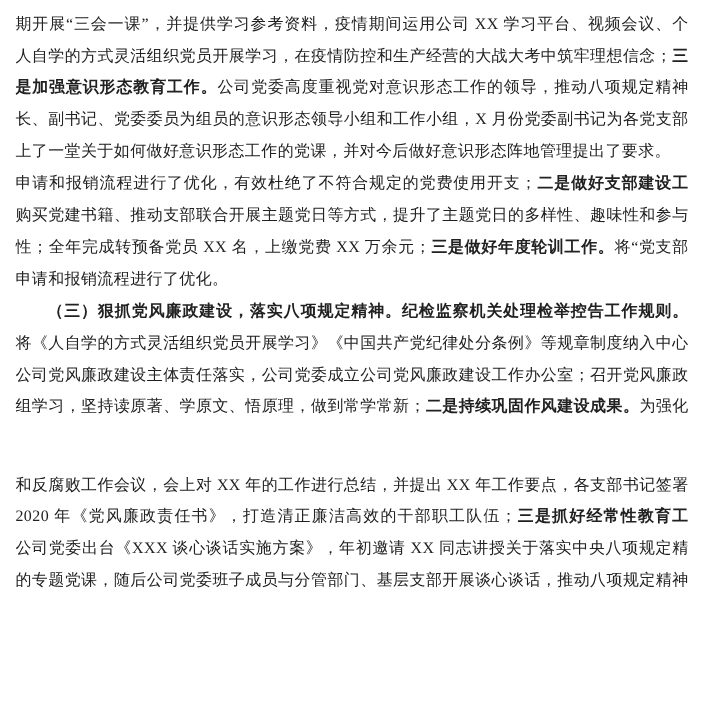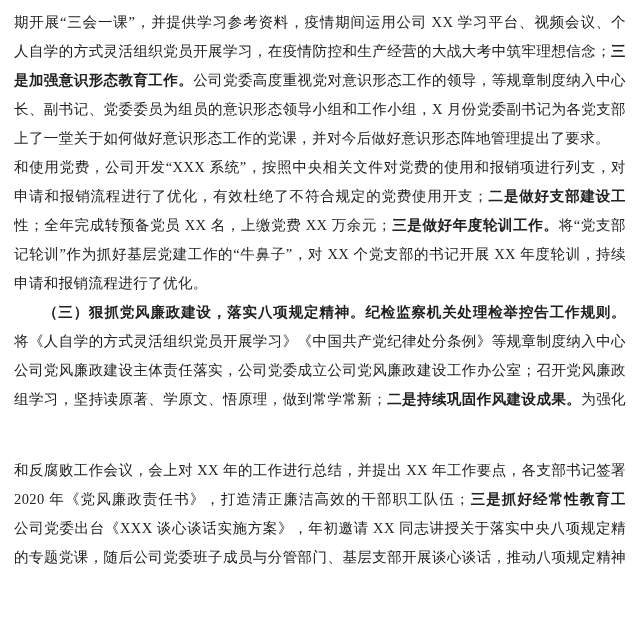--- a/index.html
+++ b/index.html
@@ -33,29 +33,28 @@
   .page-break { height: 42px; }
 </style>
 </head>
 <body>
 
 <div class="page">
   <div id="doc-body" style="color: rgb(33, 33, 33);">
       <div class="para">
         <div class="line"><span class="run">期开展“三会一课”，并提供学习参考资料，疫情期间运用公司 XX 学习平台、视频会议、个</span></div>
         <div class="line"><span class="run">人自学的方式灵活组织党员开展学习，在疫情防控和生产经营的大战大考中筑牢理想信念；</span><span class="run bold">三</span></div>
-        <div class="line"><span class="run bold">是加强意识形态教育工作。</span><span class="run">公司党委高度重视党对意识形态工作的领导，等规章制度纳入中心</span></div>
+        <div class="line"><span class="run bold">是加强意识形态教育工作。</span><span class="run">公司党委高度重视党对意识形态工作的领导，推动八项规定精神</span></div>
         <div class="line"><span class="run">长、副书记、党委委员为组员的意识形态领导小组和工作小组，X 月份党委副书记为各党支部</span></div>
         <div class="line last"><span class="run">上了一堂关于如何做好意识形态工作的党课，并对今后做好意识形态阵地管理提出了要求。</span></div>
       </div>
       <div class="para">
-        <div class="line"><span class="run">和使用党费，公司开发“XXX 系统”，按照中央相关文件对党费的使用和报销项进行列支，对</span></div>
         <div class="line"><span class="run">申请和报销流程进行了优化，有效杜绝了不符合规定的党费使用开支；</span><span class="run bold">二是做好支部建设工作。</span></div>
+        <div class="line"><span class="run">购买党建书籍、推动支部联合开展主题党日等方式，提升了主题党日的多样性、趣味性和参与</span></div>
         <div class="line"><span class="run">性；全年完成转预备党员 XX 名，上缴党费 XX 万余元；</span><span class="run bold">三是做好年度轮训工作。</span><span class="run">将“党支部书</span></div>
-        <div class="line"><span class="run">记轮训”作为抓好基层党建工作的“牛鼻子”，对 XX 个党支部的书记开展 XX 年度轮训，持续</span></div>
         <div class="line last"><span class="run">申请和报销流程进行了优化。</span></div>
       </div>
       <div class="para">
         <div class="line indent"><span class="run bold">（三）狠抓党风廉政建设，落实八项规定精神。纪检监察机关处理检举控告工作规则。</span></div>
         <div class="line"><span class="run">将《人自学的方式灵活组织党员开展学习》《中国共产党纪律处分条例》等规章制度纳入中心</span></div>
         <div class="line"><span class="run">公司党风廉政建设主体责任落实，公司党委成立公司党风廉政建设工作办公室；召开党风廉政</span></div>
         <div class="line"><span class="run">组学习，坚持读原著、学原文、悟原理，做到常学常新；</span><span class="run bold">二是持续巩固作风建设成果。</span><span class="run">为强化</span></div>
       </div>
       <div class="page-break"></div>
       <div class="para">

